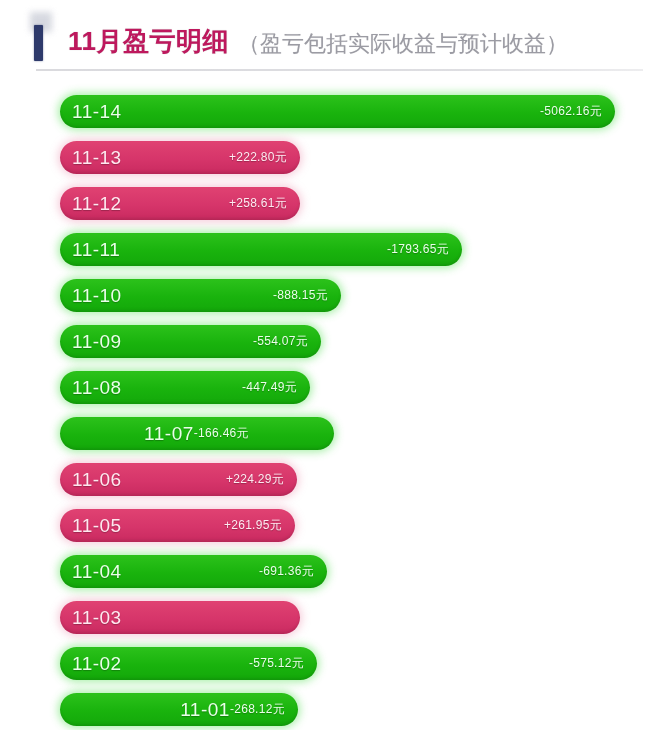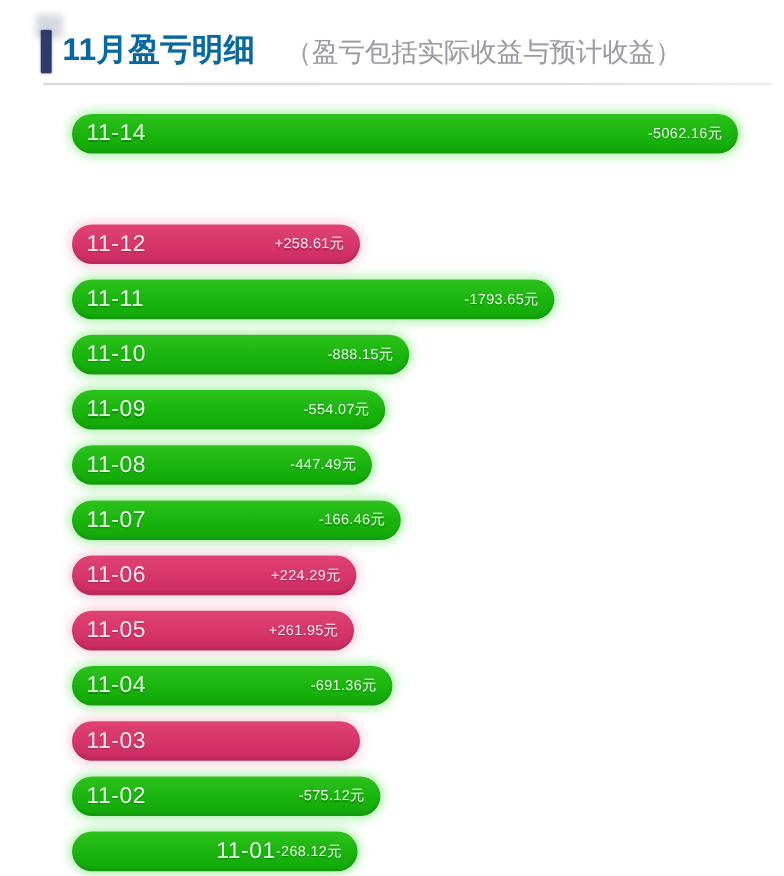--- a/index.html
+++ b/index.html
@@ -34,24 +34,24 @@
   #accent-bar {
     position: absolute;
     left: 34px; top: 25px;
     width: 9px; height: 36px;
     background: #2e3a6b;
     border-radius: 1px;
     box-shadow: 0 0 2px rgba(46,58,107,.6);
   }
   #title {
     position: absolute;
-    left: 52px; top: 24px;
+    left: 68px; top: 24px;
     font-size: 26px;
     font-weight: bold;
-    color: #0369a1;
+    color: #be185d;
     letter-spacing: .5px;
     white-space: nowrap;
     text-shadow: 0 0 1px rgba(0,0,0,.25);
   }
   #subtitle {
     position: absolute;
     left: 238px; top: 29px;
     font-size: 22px;
     color: #9b9ba3;
     white-space: nowrap;
@@ -130,20 +130,26 @@
   <div id="divider"></div>
 </div>
 
 <div id="chart">
     <div class="bar-row" style="top: 10px;">
       <div class="bar loss" style="width: 555px;">
         <span class="bar-date">11-14</span>
         <span class="bar-value">-5062.16元</span>
       </div>
     </div>
+    <div class="bar-row" style="top: 56px;">
+      <div class="bar gain" style="width: 240px;">
+        <span class="bar-date">11-13</span>
+        <span class="bar-value">+222.80元</span>
+      </div>
+    </div>
     <div class="bar-row" style="top: 102px;">
       <div class="bar gain" style="width: 240px; gap: 13px;">
         <span class="bar-date">11-12</span>
         <span class="bar-value">+258.61元</span>
       </div>
     </div>
     <div class="bar-row" style="top: 148px;">
       <div class="bar loss" style="width: 402px;">
         <span class="bar-date">11-11</span>
         <span class="bar-value">-1793.65元</span>
@@ -161,21 +167,21 @@
         <span class="bar-value">-554.07元</span>
       </div>
     </div>
     <div class="bar-row" style="top: 286px;">
       <div class="bar loss" style="width: 250px;">
         <span class="bar-date">11-08</span>
         <span class="bar-value">-447.49元</span>
       </div>
     </div>
     <div class="bar-row" style="top: 332px;">
-      <div class="bar loss" style="width: 274px;">
+      <div class="bar loss" style="width: 274px; justify-content: center;">
         <span class="bar-date">11-07</span>
         <span class="bar-value">-166.46元</span>
       </div>
     </div>
     <div class="bar-row" style="top: 378px;">
       <div class="bar gain" style="width: 237px;">
         <span class="bar-date">11-06</span>
         <span class="bar-value">+224.29元</span>
       </div>
     </div>

